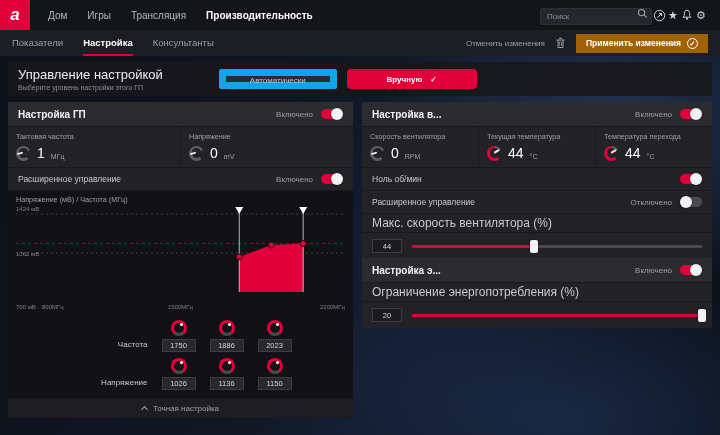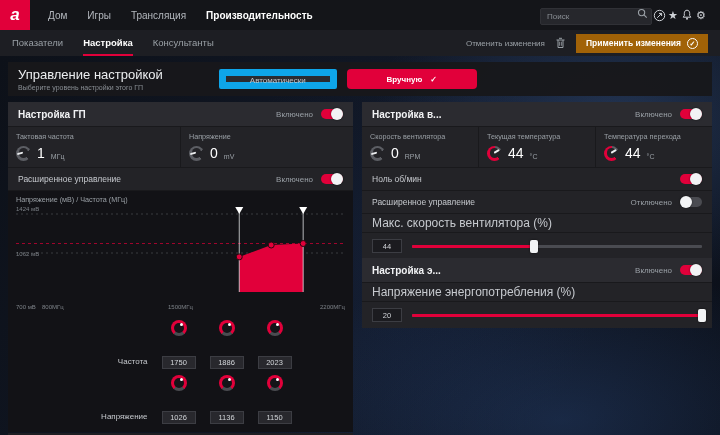--- a/index.html
+++ b/index.html
@@ -87,21 +87,21 @@
   .tick.y1{left:8px;top:60px}
   .tick.y2{left:8px;bottom:3px}
   .tick.x0{left:34px;bottom:3px}
   .tick.x1{left:160px;bottom:3px}
   .tick.x2{right:8px;bottom:3px}
 
   
   .knob-area{background:#121216;padding:4px 0 5px 0}
   .knob-group{display:flex;justify-content:center;align-items:flex-end;gap:14px;padding:3px 0}
   .knob-label{width:78px;text-align:right;font-size:8px;color:#c6c9ce;margin-bottom:3px}
-  .knob-col{display:flex;flex-direction:column;align-items:center;gap:20px}
+  .knob-col{display:flex;flex-direction:column;align-items:center;gap:3px}
   .knob{position:relative;width:16px;height:16px;border-radius:50%;background:conic-gradient(from 220deg,#e1003a 0 280deg,#4a4b50 280deg 360deg);cursor:pointer}
   .knob::before{content:"";position:absolute;inset:3px;border-radius:50%;background:#141418}
   .knob::after{content:"";position:absolute;width:3px;height:3px;border-radius:50%;background:#fff;top:3.2px;right:3.2px}
   .knob-value{width:34px;height:13px;background:#28282d;border:1px solid #3c3d43;color:#d2d5d9;font-size:7.5px;display:flex;align-items:center;justify-content:center}
 
   .panel-footer{height:18px;background:#1e1e22;display:flex;align-items:center;justify-content:center;gap:6px;font-size:8px;color:#9aa0a6;cursor:pointer}
   .chev-up{width:5px;height:5px;border-left:1.5px solid #9aa0a6;border-top:1.5px solid #9aa0a6;transform:rotate(45deg);margin-top:3px}
 
   
   .slider-label-row{height:18px;background:#232327;display:flex;align-items:center;padding:0 10px;font-size:12px;color:#c6c9ce}
@@ -335,21 +335,21 @@
 
 <div class="panel power-panel">
   <div class="p-header">
     <span class="p-title">Настройка э...</span>
     <span class="p-state">Включено</span>
     <span class="toggle on"></span>
   </div>
 
 
   <div class="slider-label-row row-gap">
-    <span>Напряжение энергопотребления (%)</span>
+    <span>Ограничение энергопотребления (%)</span>
   </div>
   <div class="slider-row row-gap">
     <span class="slider-value">20</span>
     <div class="slider-track">
       <div class="slider-fill" style="width: 100%;">
         <span class="slider-handle"></span>
       </div>
     </div>
   </div>
 </div>

